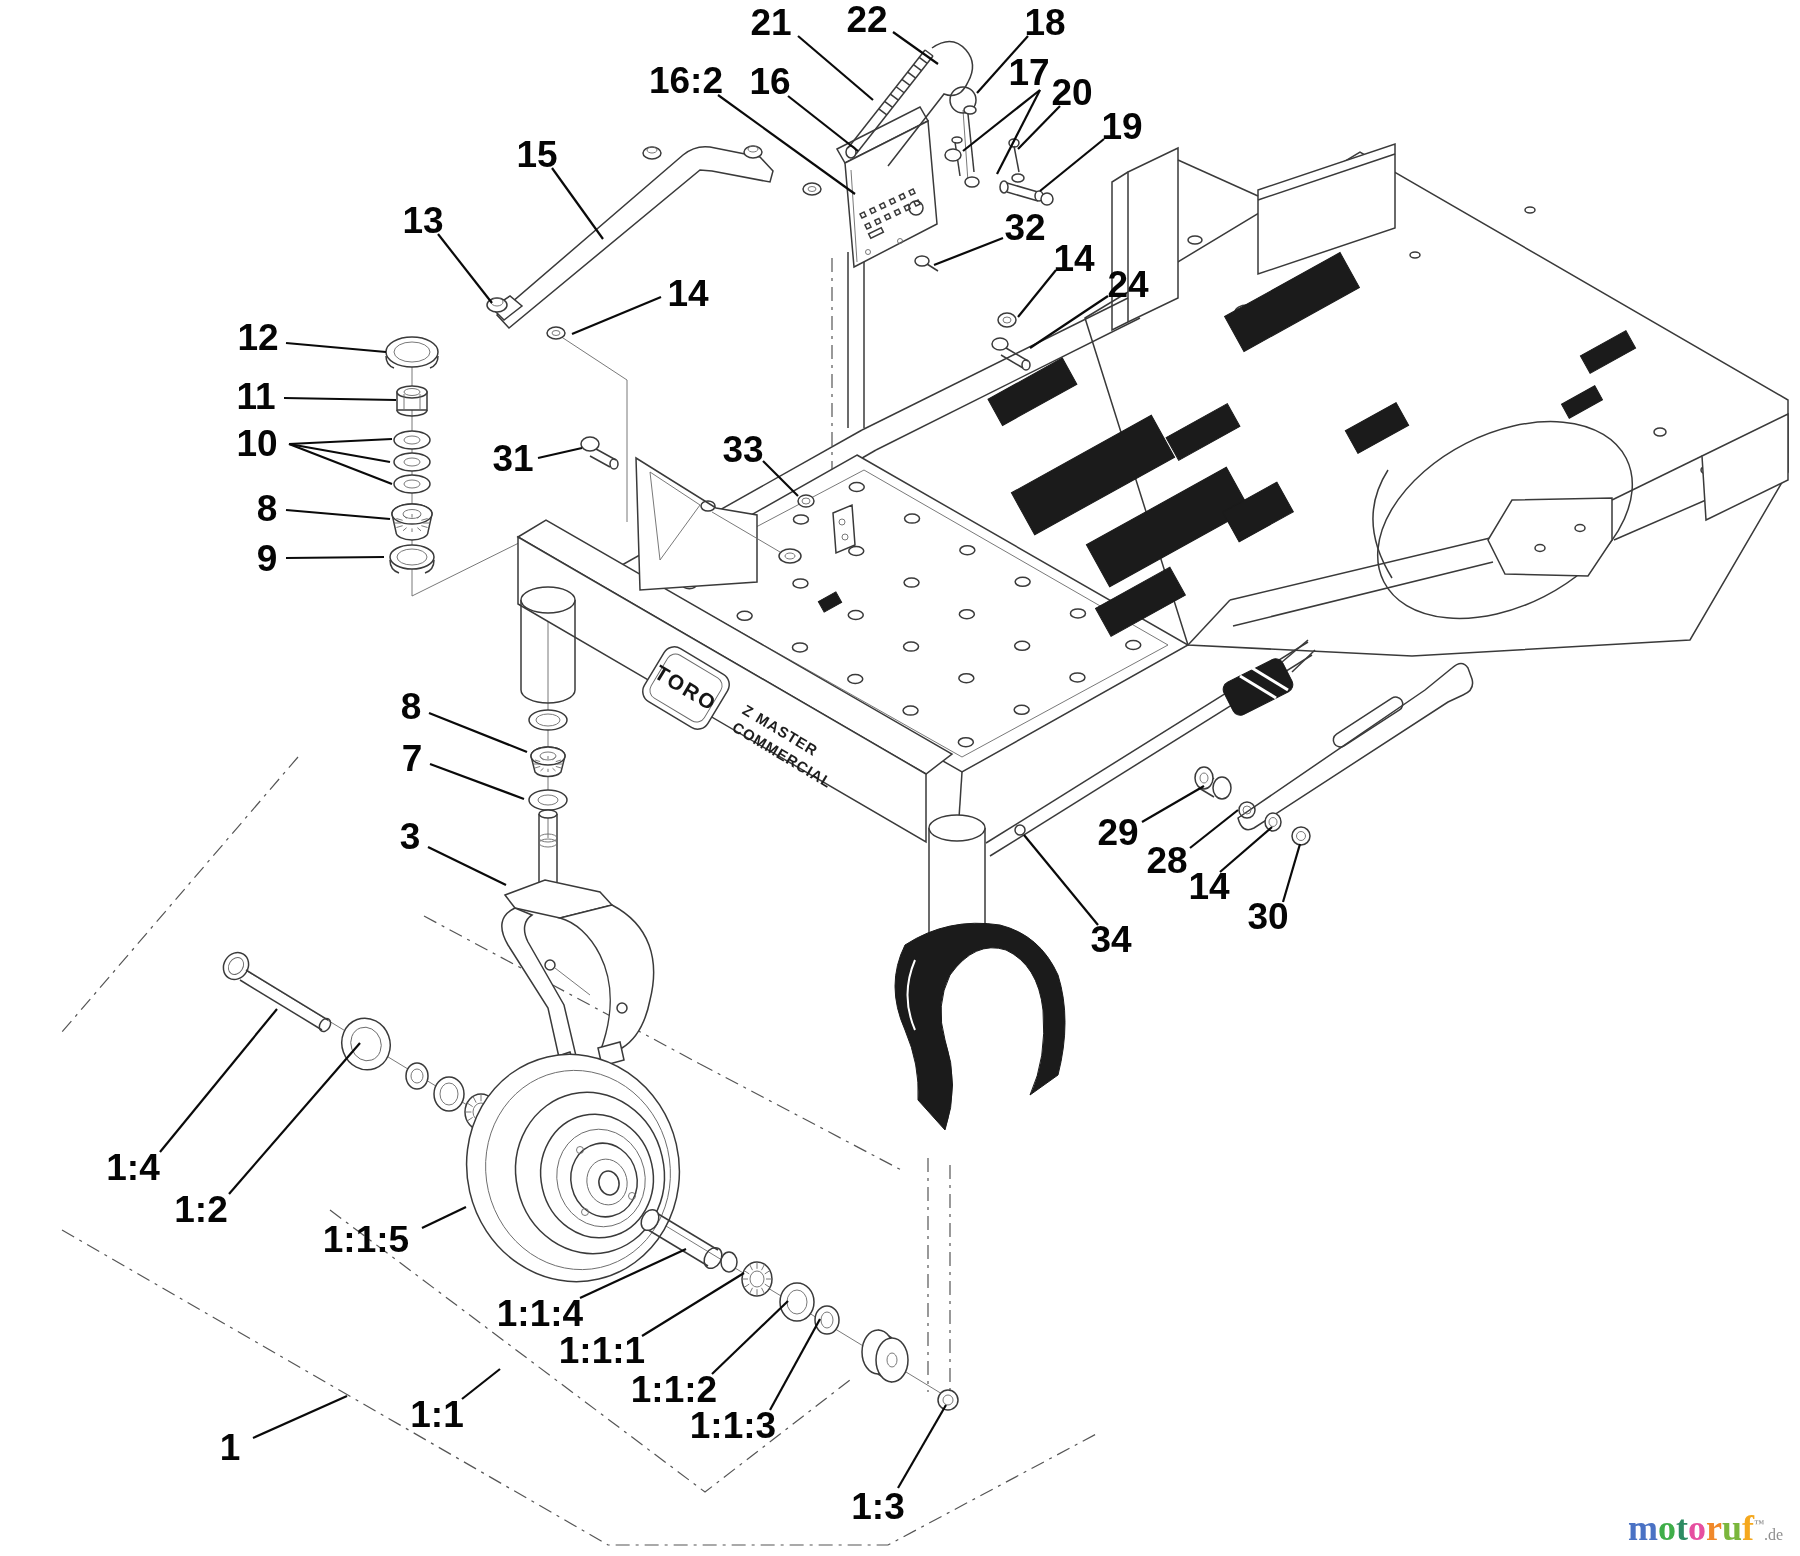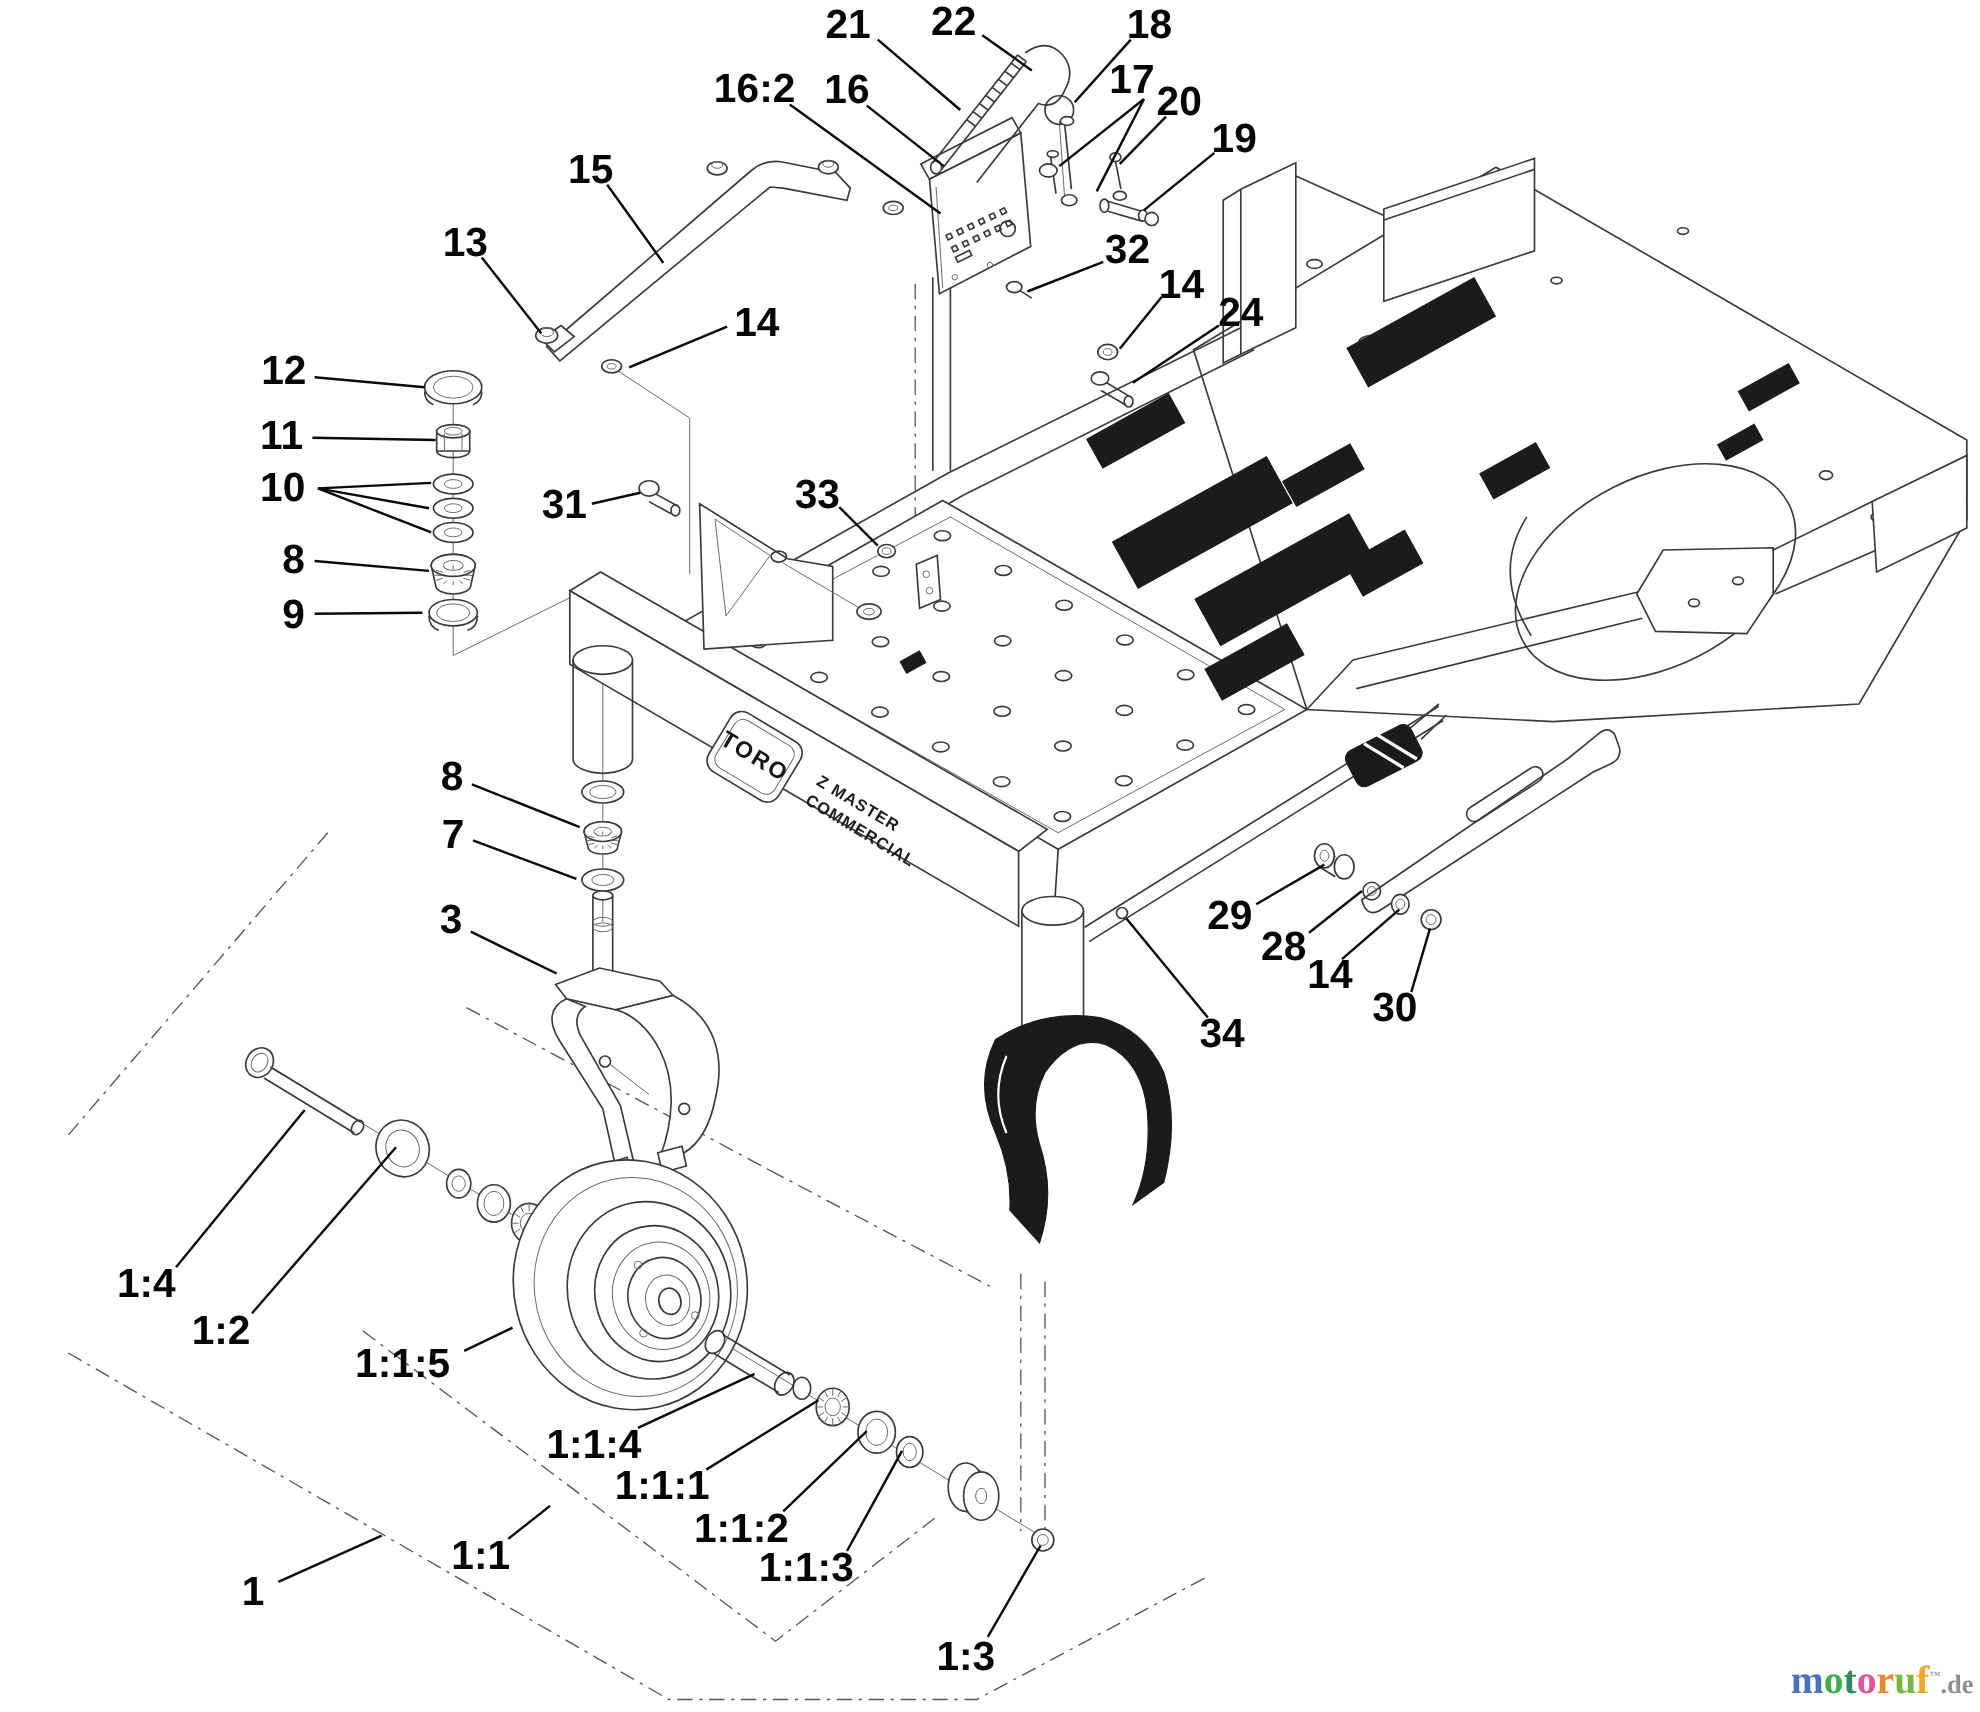--- a/index.html
+++ b/index.html
@@ -9,21 +9,21 @@
   .ln{stroke:#3a3a3a;stroke-width:1.5;fill:none;}
   .lnt{stroke:#6a6a6a;stroke-width:0.9;fill:none;}
   .wf{stroke:#3a3a3a;stroke-width:1.5;fill:#ffffff;}
   .dk{fill:#1b1b1b;stroke:#1b1b1b;}
   .dash{stroke:#555;stroke-width:1.2;fill:none;stroke-dasharray:14 6 3 6;}
   .callout-text{font:700 37px "Liberation Sans", sans-serif;fill:#050505;}
   .leader{stroke:#0a0a0a;stroke-width:2.2;fill:none;}
   .decal-text{font:700 15px "Liberation Sans", sans-serif;fill:#1d1d1d;letter-spacing:1px;}
   #watermark{position:absolute;left:1628px;top:1504px;width:200px;
              font-family:"Liberation Serif", serif;font-weight:700;font-size:36px;line-height:40px;}
-  #watermark .suffix{font-size:24px;font-weight:700;}
+  #watermark .suffix{font-size:16px;font-weight:400;}
   #watermark sup{font-size:10px;color:#9a9a9a;}
 </style>
 </head>
 <body>
 
 <div id="stage">
   <svg width="1800" height="1556" viewBox="0 0 1800 1556">
 
     <g>
       <line class="dash" x1="298" y1="757" x2="62" y2="1032"></line>

